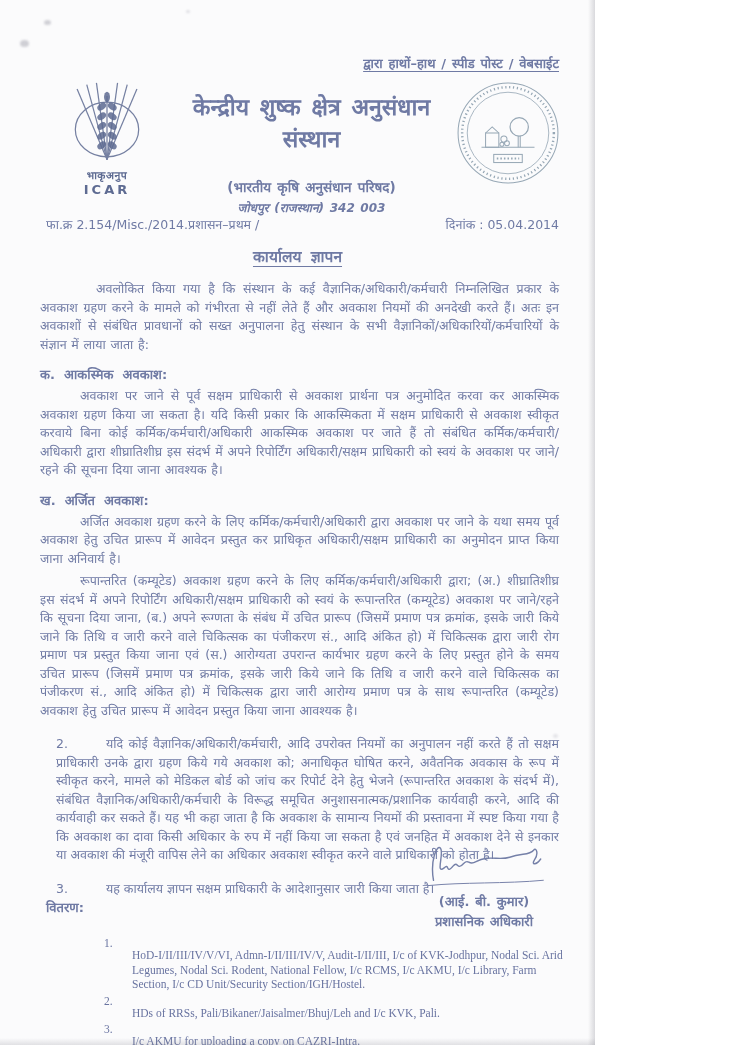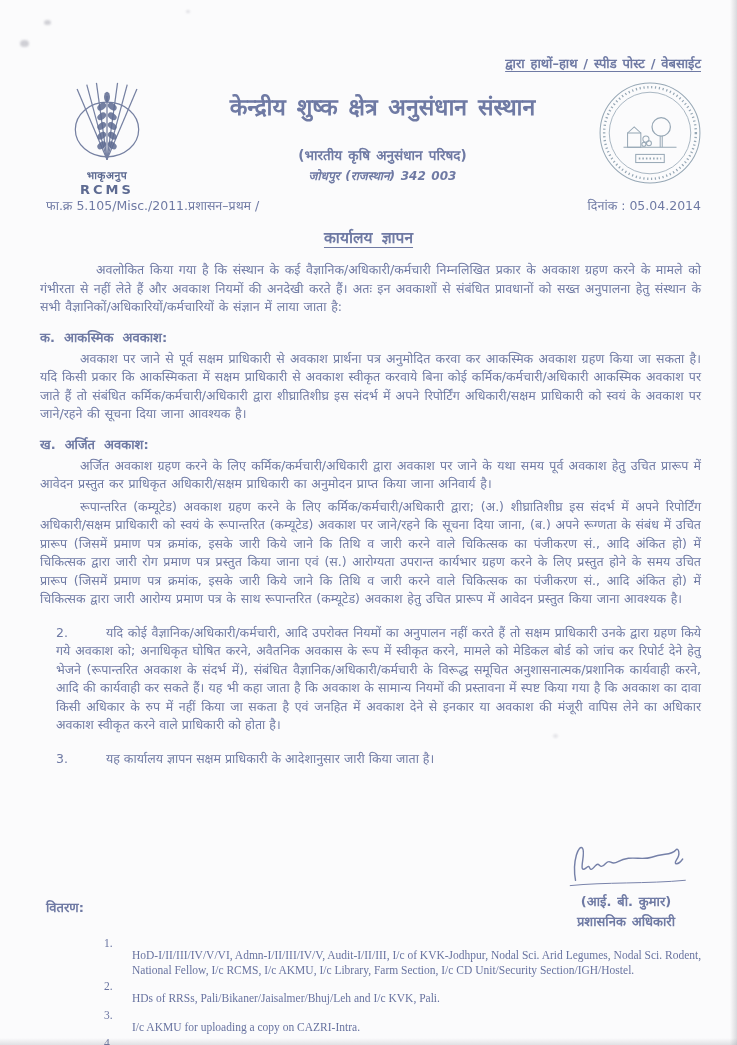--- a/index.html
+++ b/index.html
@@ -1,17 +1,17 @@
 <!DOCTYPE html>
 <html><head>
 <meta charset="utf-8">
 <style>
   html,body{margin:0;padding:0;background:#ffffff;}
   .page{
-    position:relative;width:737px;height:1045px;overflow:hidden;
+    position:relative;width:595px;height:1045px;overflow:hidden;
     background:#fbfbfc;color:#6f7aa4;
     font-family:"DejaVu Sans",sans-serif;
   }
   
   .edge-right{position:absolute;right:0;top:0;width:7px;height:100%;
     background:linear-gradient(to left,rgba(130,130,140,.28),rgba(130,130,140,0));}
   .edge-bottom{position:absolute;left:0;bottom:0;width:100%;height:7px;
     background:linear-gradient(to top,rgba(130,130,140,.22),rgba(130,130,140,0));}
   .speck{position:absolute;background:#9a9aa6;border-radius:50%;filter:blur(1px);opacity:.45;}
   .s1{left:44px;top:20px;width:7px;height:5px;}
@@ -92,21 +92,21 @@
           <ellipse cx="56" cy="39" rx="5.5" ry="3.6" transform="rotate(35 56 39)"></ellipse>
           <ellipse cx="44" cy="50" rx="5.5" ry="3.6" transform="rotate(-35 44 50)"></ellipse>
           <ellipse cx="56" cy="50" rx="5.5" ry="3.6" transform="rotate(35 56 50)"></ellipse>
           <ellipse cx="44" cy="61" rx="5.5" ry="3.6" transform="rotate(-35 44 61)"></ellipse>
           <ellipse cx="56" cy="61" rx="5.5" ry="3.6" transform="rotate(35 56 61)"></ellipse>
           <ellipse cx="44" cy="72" rx="5.5" ry="3.6" transform="rotate(-35 44 72)"></ellipse>
           <ellipse cx="56" cy="72" rx="5.5" ry="3.6" transform="rotate(35 56 72)"></ellipse>
         </g>
       </svg>
       <div class="logo-hi">भाकृअनुप</div>
-      <div class="logo-en">RCMS</div>
+      <div class="logo-en">ICAR</div>
     </div>
 
     <div class="inst">
       <div class="inst-name">केन्द्रीय शुष्क क्षेत्र अनुसंधान संस्थान</div>
       <div class="inst-council">(भारतीय कृषि अनुसंधान परिषद)</div>
       <div class="inst-addr">जोधपुर (राजस्थान) 342 003</div>
     </div>
 
     <div class="seal">
       <svg width="106" height="106" viewBox="0 0 104 104">
@@ -123,21 +123,21 @@
             <circle cx="51" cy="62" r="2.4"></circle>
             <circle cx="46" cy="63" r="2"></circle>
           <rect x="38" y="73" width="28" height="8"></rect>
           <path d="M41,77 L63,77" stroke-width="2" stroke-dasharray="1.5 2"></path>
         </g>
       </svg>
     </div>
   </div>
 
   <div class="fileline">
-    <div class="fileno">फा.क्र 5.105/Misc./2011.प्रशासन–प्रथम /</div>
+    <div class="fileno">फा.क्र 2.154/Misc./2014.प्रशासन–प्रथम /</div>
     <div class="date">दिनांक : 05.04.2014</div>
   </div>
 
   <div class="title">कार्यालय ज्ञापन</div>
 
   <p class="body intro">अवलोकित किया गया है कि संस्थान के कई वैज्ञानिक/अधिकारी/कर्मचारी निम्नलिखित प्रकार के अवकाश ग्रहण करने के मामले को गंभीरता से नहीं लेते हैं और अवकाश नियमों की अनदेखी करते हैं। अतः इन अवकाशों से संबंधित प्रावधानों को सख्त अनुपालना हेतु संस्थान के सभी वैज्ञानिकों/अधिकारियों/कर्मचारियों के संज्ञान में लाया जाता है:</p>
 
   <div class="sec-head">क. आकस्मिक अवकाश:</div>
   <p class="sec-body">अवकाश पर जाने से पूर्व सक्षम प्राधिकारी से अवकाश प्रार्थना पत्र अनुमोदित करवा कर आकस्मिक अवकाश ग्रहण किया जा सकता है। यदि किसी प्रकार कि आकस्मिकता में सक्षम प्राधिकारी से अवकाश स्वीकृत करवाये बिना कोई कर्मिक/कर्मचारी/अधिकारी आकस्मिक अवकाश पर जाते हैं तो संबंधित कर्मिक/कर्मचारी/अधिकारी द्वारा शीघ्रातिशीघ्र इस संदर्भ में अपने रिपोर्टिंग अधिकारी/सक्षम प्राधिकारी को स्वयं के अवकाश पर जाने/रहने की सूचना दिया जाना आवश्यक है।</p>
 

